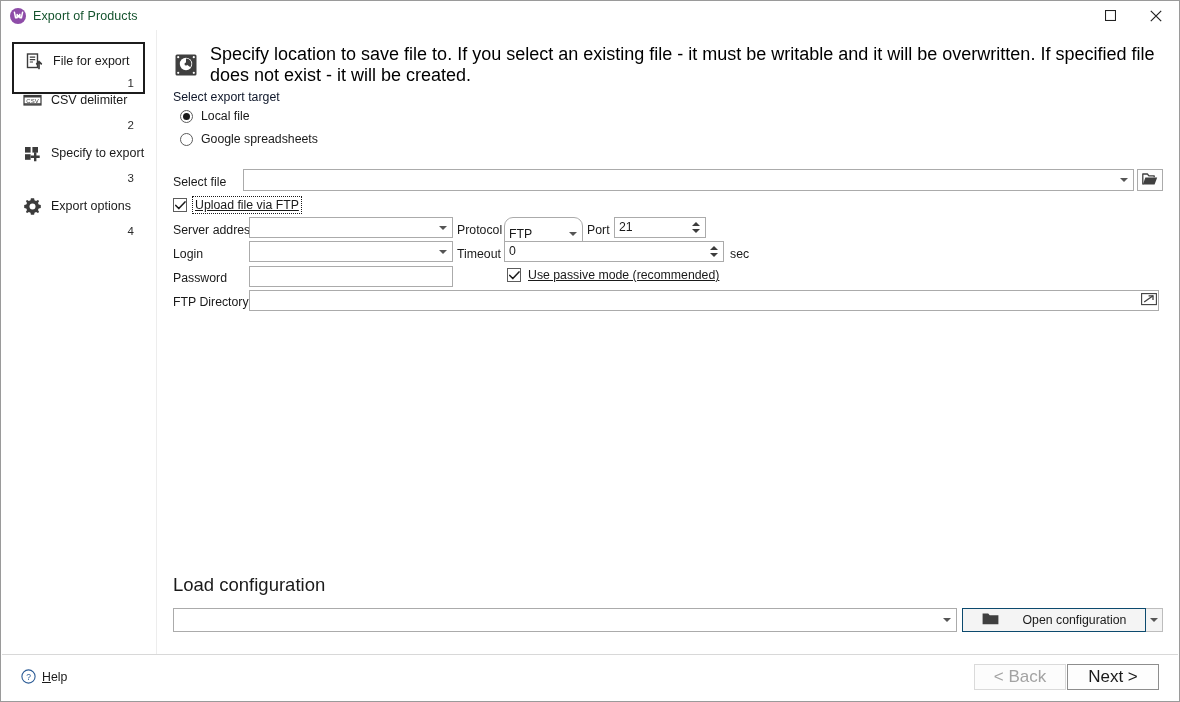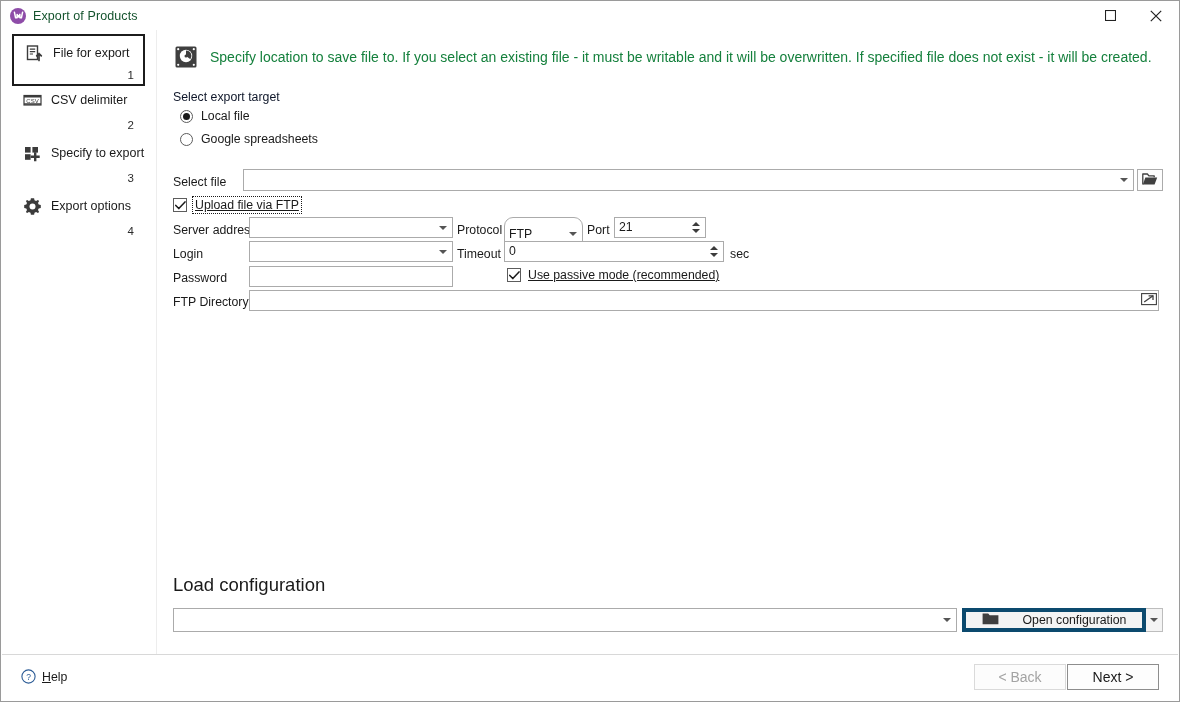--- a/index.html
+++ b/index.html
@@ -78,21 +78,21 @@
     position: absolute; left: 155px; top: 29px; bottom: 46px; width: 1px;
     background: #ededed;
   }
 
   
   .main { position: absolute; left: 156px; top: 29px; right: 1px; bottom: 46px; background:#fff; }
 
   .hint-row { position:absolute; left: 16px; top: 14px; display:flex; align-items:center; }
   .hint-ico { width: 26px; height: 26px; flex:none; margin-right: 11px;
               display:flex; align-items:center; justify-content:center; }
-  .hint-text { font-size: 14px; color: #15803d; }
+  .hint-text { font-size: 18px; color: #000000; }
 
   .group-label { position:absolute; font-size:12.3px; color:#0f172a; }
 
   .radio-row { position:absolute; display:flex; align-items:center; }
   .radio {
     width: 13px; height: 13px; border-radius:50%;
     border: 1px solid #5c5c5c; background:#fff; margin-right: 8px;
     display:flex; align-items:center; justify-content:center; flex:none;
   }
   .radio .dot { width:7px; height:7px; border-radius:50%; background:#1a1a1a; }
@@ -132,39 +132,39 @@
     margin-right:7px; flex:none; display:flex; align-items:center; justify-content:center;
   }
   .chk svg { display:block; }
   .check-label { font-size:12.3px; color:#1a1a1a; white-space:nowrap; }
   .focus-dotted { outline: 1px dotted #1a1a1a; outline-offset: 1px; padding: 0 1px; }
   .u-underline { text-decoration: underline; text-decoration-thickness: 1px; }
 
   .load-title { position:absolute; left:16px; top:544px; font-size:18.5px; color:#1a1a1a; font-weight:400; }
 
   .open-cfg {
-    position:absolute; background:#f4f4f4; border:4px solid #0c4a6e;
+    position:absolute; background:#f4f4f4; border:1px solid #0c4a6e;
     display:flex; align-items:center; justify-content:center; gap:24px;
     font-size:12.3px; color:#1a1a1a;
   }
   .open-cfg-split {
     position:absolute; background:#f4f4f4; border:1px solid #bdbdbd; border-left:none;
     display:flex; align-items:center; justify-content:center;
   }
 
   
   .footer { position:absolute; left:1px; right:1px; bottom:1px; height:45px; background:#ffffff; }
   .help-link { position:absolute; left:19px; top:14px; display:flex; align-items:center; }
   .help-ico { width:15px; height:15px; margin-right:6px; flex:none; display:flex; align-items:center; justify-content:center; }
   .help-text { font-size:12.3px; color:#1a1a1a; }
   .nav-btn {
     position:absolute; height:26px; width:92px;
     border:1px solid #c4c4c4; background:#fdfdfd;
     display:flex; align-items:center; justify-content:center;
-    font-size:14px; color:#1a1a1a;
+    font-size:17px; color:#1a1a1a;
   }
   .nav-btn.disabled { color:#a3a3a3; border-color:#dadada; background:#fcfcfc; }
   .nav-btn.primary { border-color:#8d8d8d; }
 </style>
 </head>
 <body>
 
 <div id="app">
 
   <div class="titlebar">
@@ -183,21 +183,21 @@
       <div class="win-btn">
         <svg width="12" height="12" viewBox="0 0 12 12">
             <path d="M0.8 0.8 L11.2 11.2 M11.2 0.8 L0.8 11.2" stroke="#222" stroke-width="1.2"></path>
           </svg>
       </div>
     </div>
   </div>
 
   <div class="sidebar">
 
-    <div class="side-item active" style="top:4px;">
+    <div class="side-item active" style="top:12px;">
       <div class="side-row">
         <span class="side-ico">
           <svg width="17" height="17" viewBox="0 0 17 17">
             <rect x="1.5" y="1" width="10" height="13.5" fill="none" stroke="#3b3b3b" stroke-width="1.4"></rect>
             <path d="M3.8 4.2 H9.2 M3.8 6.6 H9.2 M3.8 9.0 H7.0" stroke="#3b3b3b" stroke-width="1.2"></path>
             <path d="M13 15.5 L13 8.5 M13 8.5 L10.7 10.9 M13 8.5 L15.3 10.9" stroke="#3b3b3b" stroke-width="1.7" fill="none" stroke-linecap="round" stroke-linejoin="round"></path>
           </svg>
         </span>
         <span class="side-label">File for export</span>
       </div>

